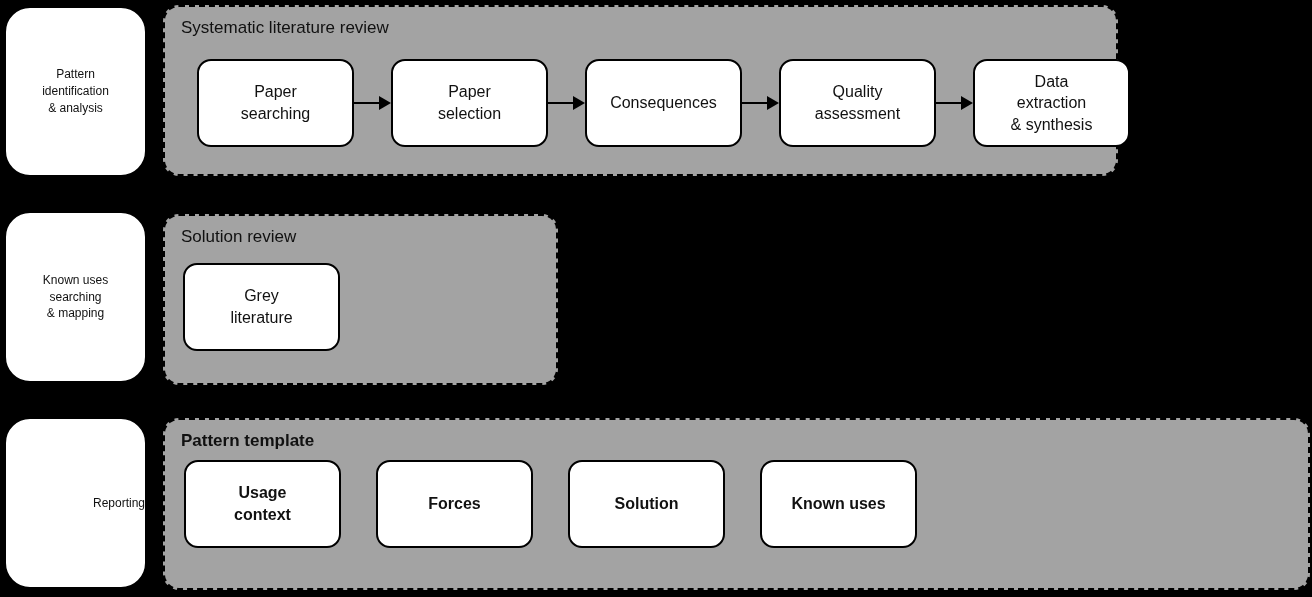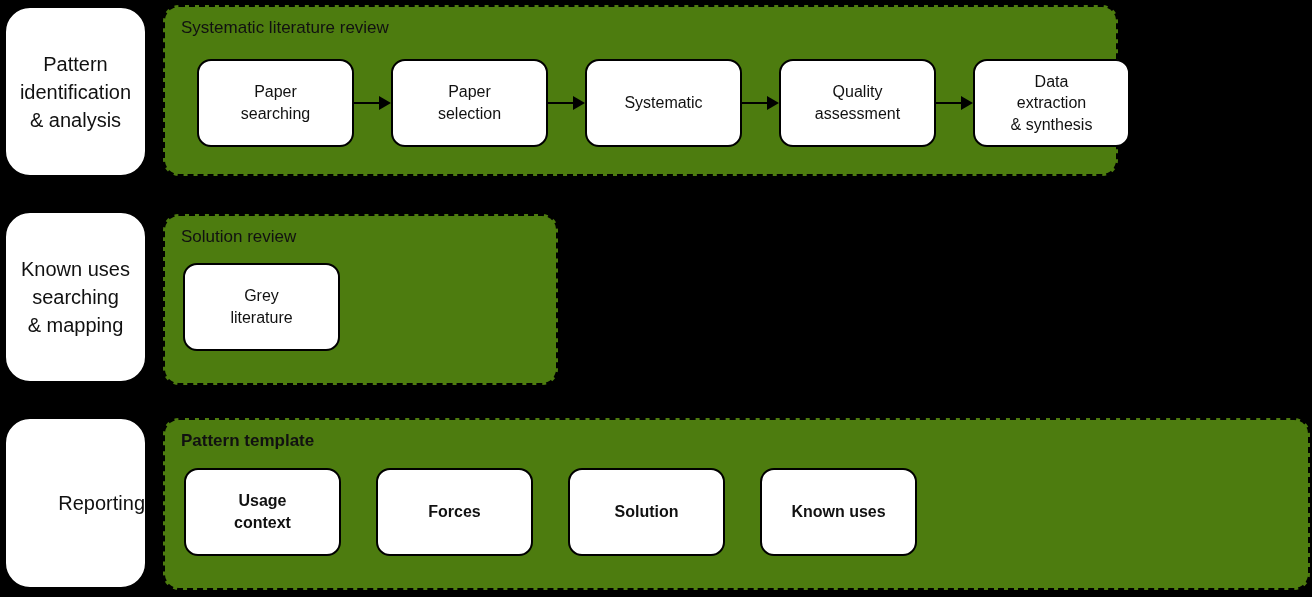--- a/index.html
+++ b/index.html
@@ -20,33 +20,33 @@
     left: 4px;
     width: 143px;
     box-sizing: border-box;
     background: #ffffff;
     border: 2px solid #000000;
     border-radius: 26px;
     display: flex;
     align-items: center;
     justify-content: center;
     text-align: center;
-    font-size: 20px;
+    font-size: 12px;
     line-height: 1.4;
   }
   .phase.p1 { top: 6px;   height: 171px; }
   .phase.p2 { top: 211px; height: 172px; }
   .phase.p3 { top: 417px; height: 172px; justify-content: flex-end; }
 
   
   .group {
     position: absolute;
     left: 163px;
     box-sizing: border-box;
-    background: #4d7c0f;
+    background: #a3a3a3;
     border: 2px dashed #000000;
     border-radius: 16px;
   }
   .group.g1 { top: 5px;   width: 955px;  height: 171px; }
   .group.g2 { top: 214px; width: 395px;  height: 171px; }
   .group.g3 { top: 418px; width: 1147px; height: 172px; font-weight: bold; }
 
   .group-title {
     position: absolute;
     top: 11px;
@@ -54,21 +54,21 @@
     font-size: 17px;
   }
 
   .steps {
     position: absolute;
     display: flex;
     align-items: center;
   }
   .g1 .steps { top: 52px; left: 32px; }
   .g2 .steps { top: 47px; left: 18px; gap: 25px; }
-  .g3 .steps { top: 48px; left: 19px; gap: 35px; }
+  .g3 .steps { top: 40px; left: 19px; gap: 35px; }
 
   .step {
     width: 157px;
     height: 88px;
     box-sizing: border-box;
     background: #ffffff;
     border: 2px solid #000000;
     border-radius: 14px;
     display: flex;
     align-items: center;
@@ -118,21 +118,21 @@
     </div>
     <div class="step">
       <span class="label">Paper
 selection</span>
     </div>
     <div class="arrow">
       <span class="shaft"></span>
       <span class="head"></span>
     </div>
     <div class="step">
-      <span class="label">Systematic</span>
+      <span class="label">Consequences</span>
     </div>
     <div class="arrow">
       <span class="shaft"></span>
       <span class="head"></span>
     </div>
     <div class="step">
       <span class="label">Quality
 assessment</span>
     </div>
     <div class="arrow">

